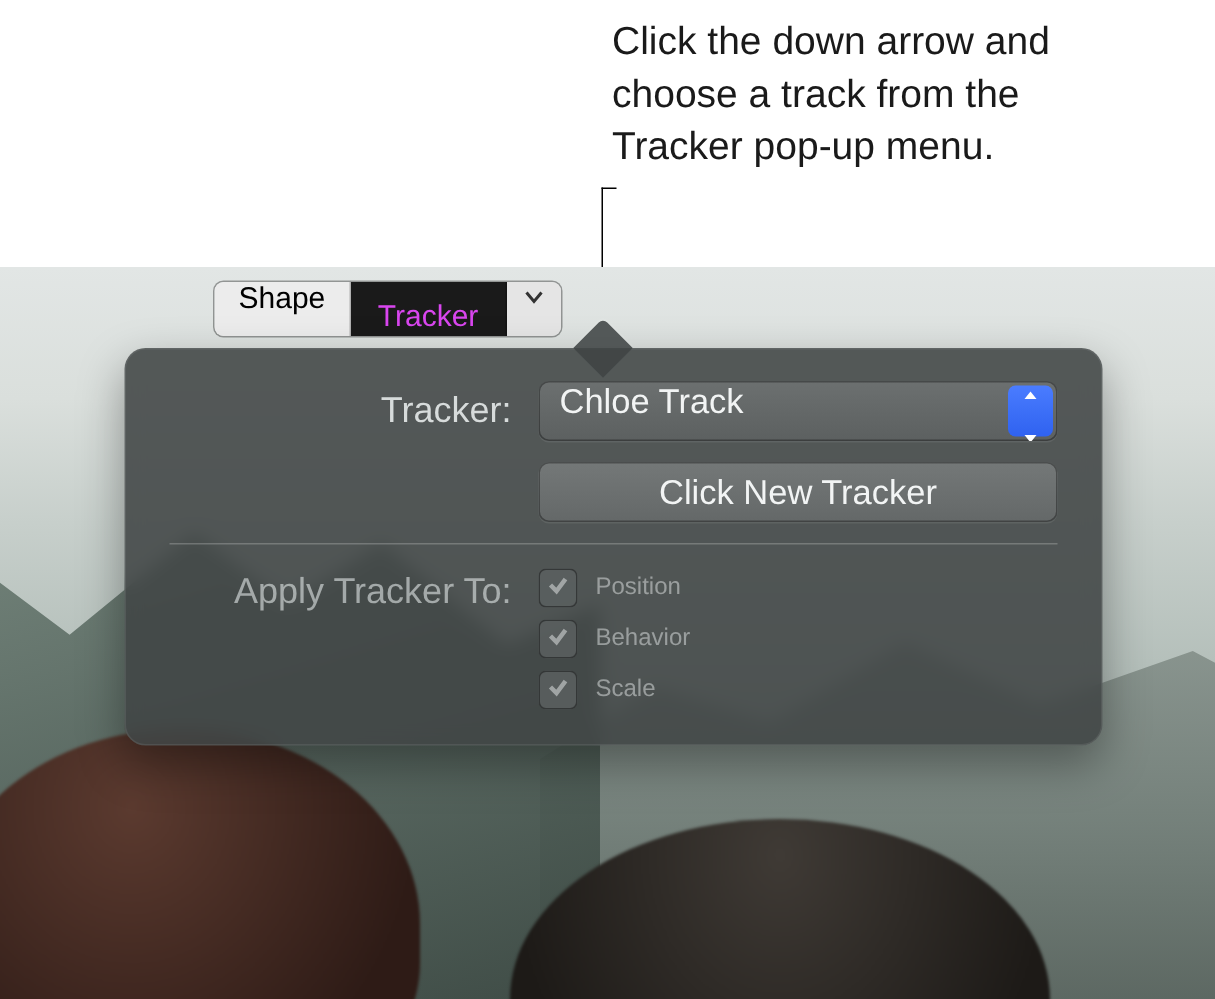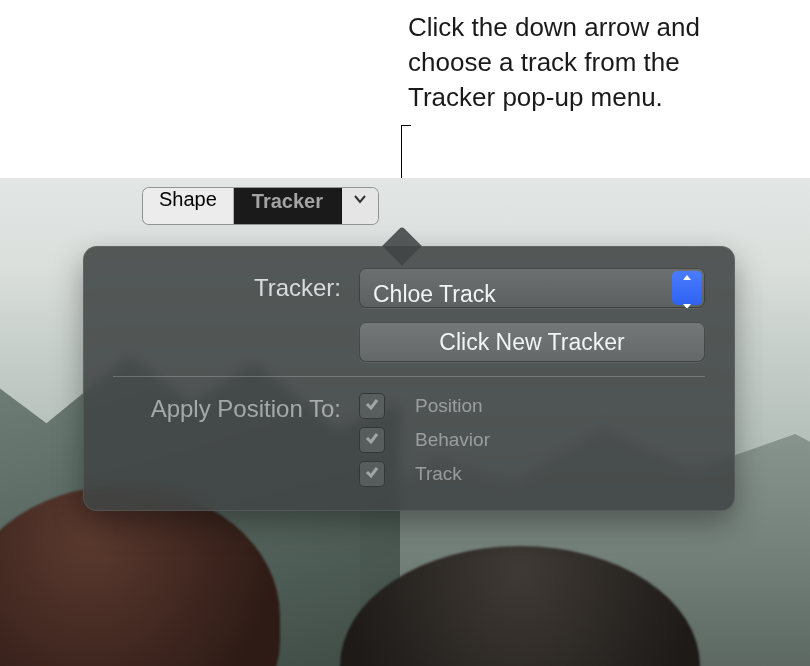--- a/index.html
+++ b/index.html
@@ -134,36 +134,36 @@
     font-size: 20px;
     border-right: 1px solid rgba(0,0,0,0.25);
   }
   .seg:last-child { border-right: none; }
   .seg-shape {
     background: #ececec;
     color: #000;
   }
   .seg-tracker {
     background: #1a1a1a;
-    color: #a3a3a3;
-    font-weight: 700;
-    padding: 2px 18px;
+    color: #d946ef;
+    font-weight: 400;
+    padding: 12px 18px;
   }
   .seg-arrow {
     background: #e5e5e5;
     width: 36px;
     padding: 0;
   }
   .seg-arrow svg { width: 14px; height: 14px; }
 
   
   .popover {
     position: absolute;
     left: 83px;
-    top: 246px;
+    top: 232px;
     width: 652px;
     border-radius: 14px;
     background: rgba(64,68,68,0.88);
     box-shadow: 0 12px 30px rgba(0,0,0,0.35), 0 0 0 1px rgba(255,255,255,0.08) inset;
     backdrop-filter: blur(6px);
     padding: 22px 30px 24px 30px;
   }
   .popover::before {
     
     content: "";
@@ -197,21 +197,21 @@
     flex: 1;
   }
 
   .select {
     position: relative;
     height: 40px;
     border-radius: 7px;
     background: linear-gradient(to bottom, #6c7070 0%, #5c6060 100%);
     box-shadow: inset 0 0 0 1px rgba(0,0,0,0.35), 0 1px 0 rgba(255,255,255,0.08);
     display: flex;
-    align-items: flex-end;
+    align-items: flex-start;
     padding: 0 44px 0 14px;
     font-size: 23px;
     color: #f2f4f4;
     overflow: hidden;
   }
   .select .stepper {
     position: absolute;
     right: 3px;
     top: 3px;
     bottom: 3px;
@@ -259,23 +259,22 @@
     background: rgba(90,94,94,0.9);
     box-shadow: inset 0 0 0 1px rgba(0,0,0,0.4);
     margin-right: 12px;
     display: flex;
     align-items: center;
     justify-content: center;
     flex-shrink: 0;
   }
   .check svg { width: 16px; height: 16px; stroke: rgba(210,214,214,0.6); stroke-width: 3; fill: none; }
   .check-label {
-    font-size: 19px;
+    font-size: 16px;
     color: rgba(215,219,219,0.55);
-    margin-left: 18px;
   }
   .apply-label {
     color: rgba(215,219,219,0.65);
   }
 </style>
 </head>
 <body>
 
 <div class="stage">
 
@@ -331,21 +330,21 @@
         <div class="button">
           <span>Click New Tracker</span>
         </div>
       </div>
     </div>
 
     <div class="divider"></div>
 
 
     <div class="row" style="align-items:flex-start; margin-bottom:0;">
-      <div class="label apply-label" style="padding-top:2px;">Apply Position To:</div>
+      <div class="label apply-label" style="padding-top:2px;">Apply Tracker To:</div>
       <div class="check-col">
 
         <div class="check-row">
           <div class="check">
             <span><svg viewBox="0 0 16 16">
                   <path d="M3 8 L7 12 L13 4"></path>
                 </svg></span>
           </div>
           <div class="check-label">Position</div>
         </div>
@@ -358,21 +357,21 @@
           </div>
           <div class="check-label">Behavior</div>
         </div>
 
         <div class="check-row" style="margin-bottom:0;">
           <div class="check">
             <span><svg viewBox="0 0 16 16">
                   <path d="M3 8 L7 12 L13 4"></path>
                 </svg></span>
           </div>
-          <div class="check-label">Track</div>
+          <div class="check-label">Scale</div>
         </div>
 
       </div>
     </div>
 
   </div>
 
 </div>
 
 </body></html>

